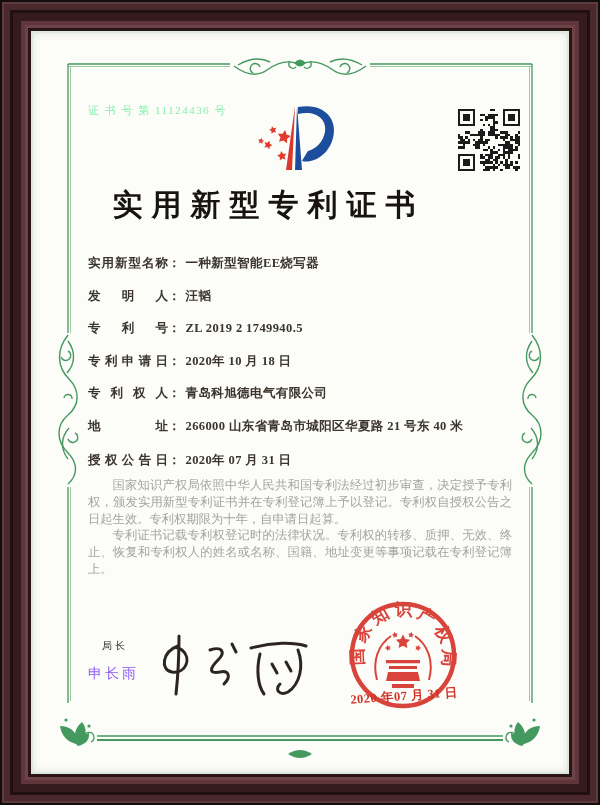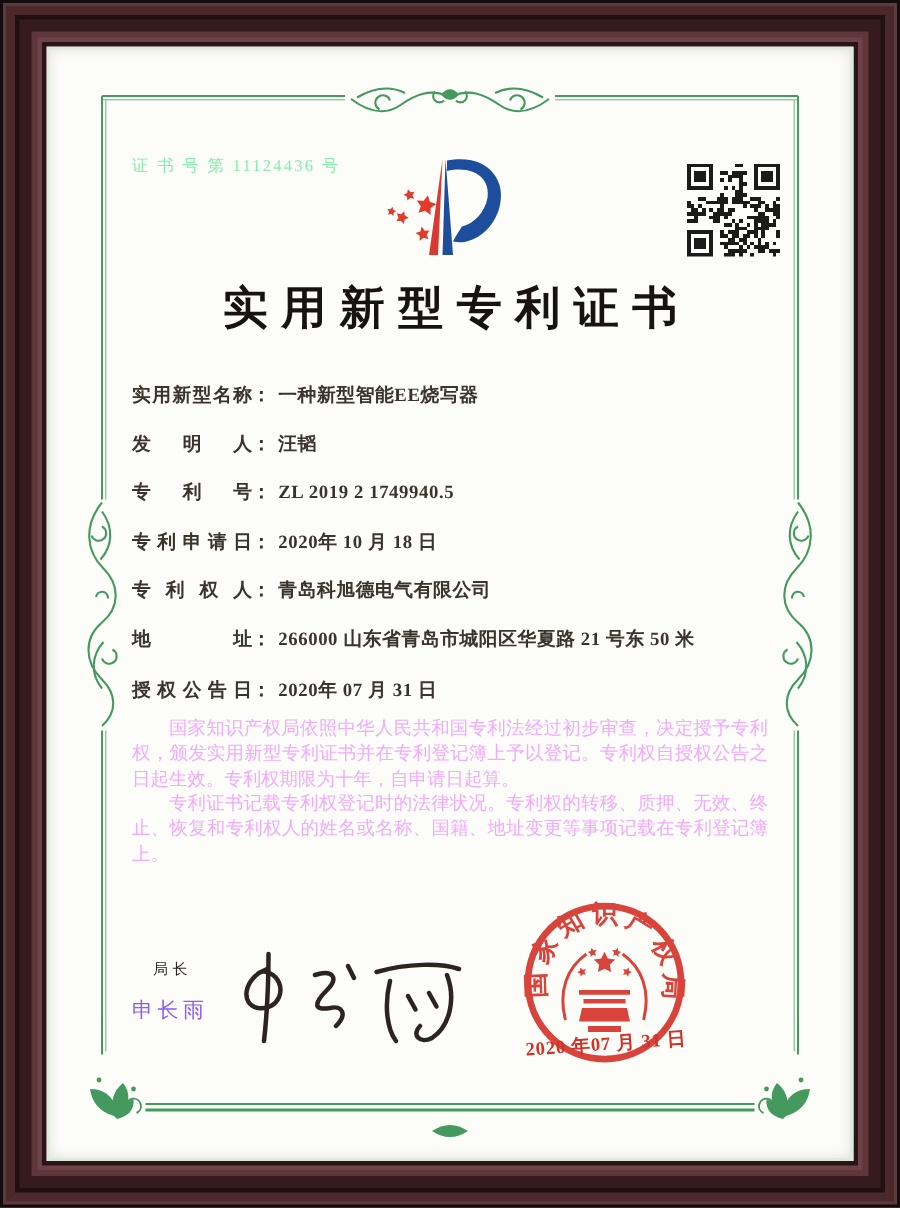--- a/index.html
+++ b/index.html
@@ -22,33 +22,33 @@
     box-shadow:inset 0 0 0 2px #dcead9, inset 0 0 10px rgba(40,30,20,.18);}
 
   .ornaments{position:absolute;left:0;top:0;pointer-events:none;}
 
   .cert-no{position:absolute;left:88px;top:103px;font-size:11px;
     letter-spacing:1.5px;color:#86efac;}
 
   .logo{position:absolute;left:250px;top:100px;width:92px;height:72px;}
   .qr{position:absolute;left:458px;top:109px;width:62px;height:62px;}
 
-  .title{position:absolute;left:0;top:185px;width:600px;margin:0;
+  .title{position:absolute;left:0;top:185px;width:528px;margin:0;
     text-align:center;font-size:30px;font-weight:bold;color:#17130f;
     letter-spacing:9px;text-indent:9px;}
 
   .field{position:absolute;left:88px;width:436px;height:20px;
     font-size:12.5px;font-weight:bold;color:#3a342d;}
   .f-label{display:inline-block;width:80px;text-align:justify;
     text-align-last:justify;vertical-align:top;}
   .f-value{margin-left:5px;letter-spacing:.4px;}
   .pair2{position:absolute;left:190px;top:0;white-space:nowrap;}
 
   .body-text{position:absolute;left:88px;top:477px;width:424px;
-    font-size:12.3px;line-height:16.8px;text-align:justify;color:#f0abfc;}
+    font-size:12.3px;line-height:16.8px;text-align:justify;color:#a3a3a3;}
   .body-text p{margin:0;text-indent:2em;}
 
   .director-label{position:absolute;left:102px;top:639px;font-size:10px;
     letter-spacing:3px;color:#2b2622;}
   .director-name{position:absolute;left:88px;top:665px;font-size:14px;
     letter-spacing:3px;color:#8b5cf6;}
   .signature{position:absolute;left:148px;top:630px;width:170px;height:68px;}
 
   .seal{position:absolute;left:346px;top:598px;width:114px;height:114px;}
   .seal-date{position:absolute;left:350px;top:688px;width:108px;
@@ -140,21 +140,21 @@
   <div class="field" style="top:320px">
     <span class="f-label">专利号</span><span class="f-colon">：</span><span class="f-value">ZL 2019 2 1749940.5</span>
   </div>
   <div class="field" style="top:353px">
     <span class="f-label">专利申请日</span><span class="f-colon">：</span><span class="f-value">2020年 10 月 18 日</span>
   </div>
   <div class="field" style="top:385px">
     <span class="f-label">专利权人</span><span class="f-colon">：</span><span class="f-value">青岛科旭德电气有限公司</span>
   </div>
   <div class="field" style="top:418px">
-    <span class="f-label">地址</span><span class="f-colon">：</span><span class="f-value">266000 山东省青岛市城阳区华夏路 21 号东 50 米</span>
+    <span class="f-label">地址</span><span class="f-colon">：</span><span class="f-value">266000 山东省青岛市城阳区华夏路 21 号东 40 米</span>
   </div>
   <div class="field" style="top:452px">
     <span>
       <span class="f-label">授权公告日</span><span class="f-colon">：</span><span class="f-value">2020年 07 月 31 日</span>
     </span>
   </div>
 
   <div class="body-text">
     <p>国家知识产权局依照中华人民共和国专利法经过初步审查，决定授予专利权，颁发实用新型专利证书并在专利登记簿上予以登记。专利权自授权公告之日起生效。专利权期限为十年，自申请日起算。</p>
     <p>专利证书记载专利权登记时的法律状况。专利权的转移、质押、无效、终止、恢复和专利权人的姓名或名称、国籍、地址变更等事项记载在专利登记簿上。</p>

